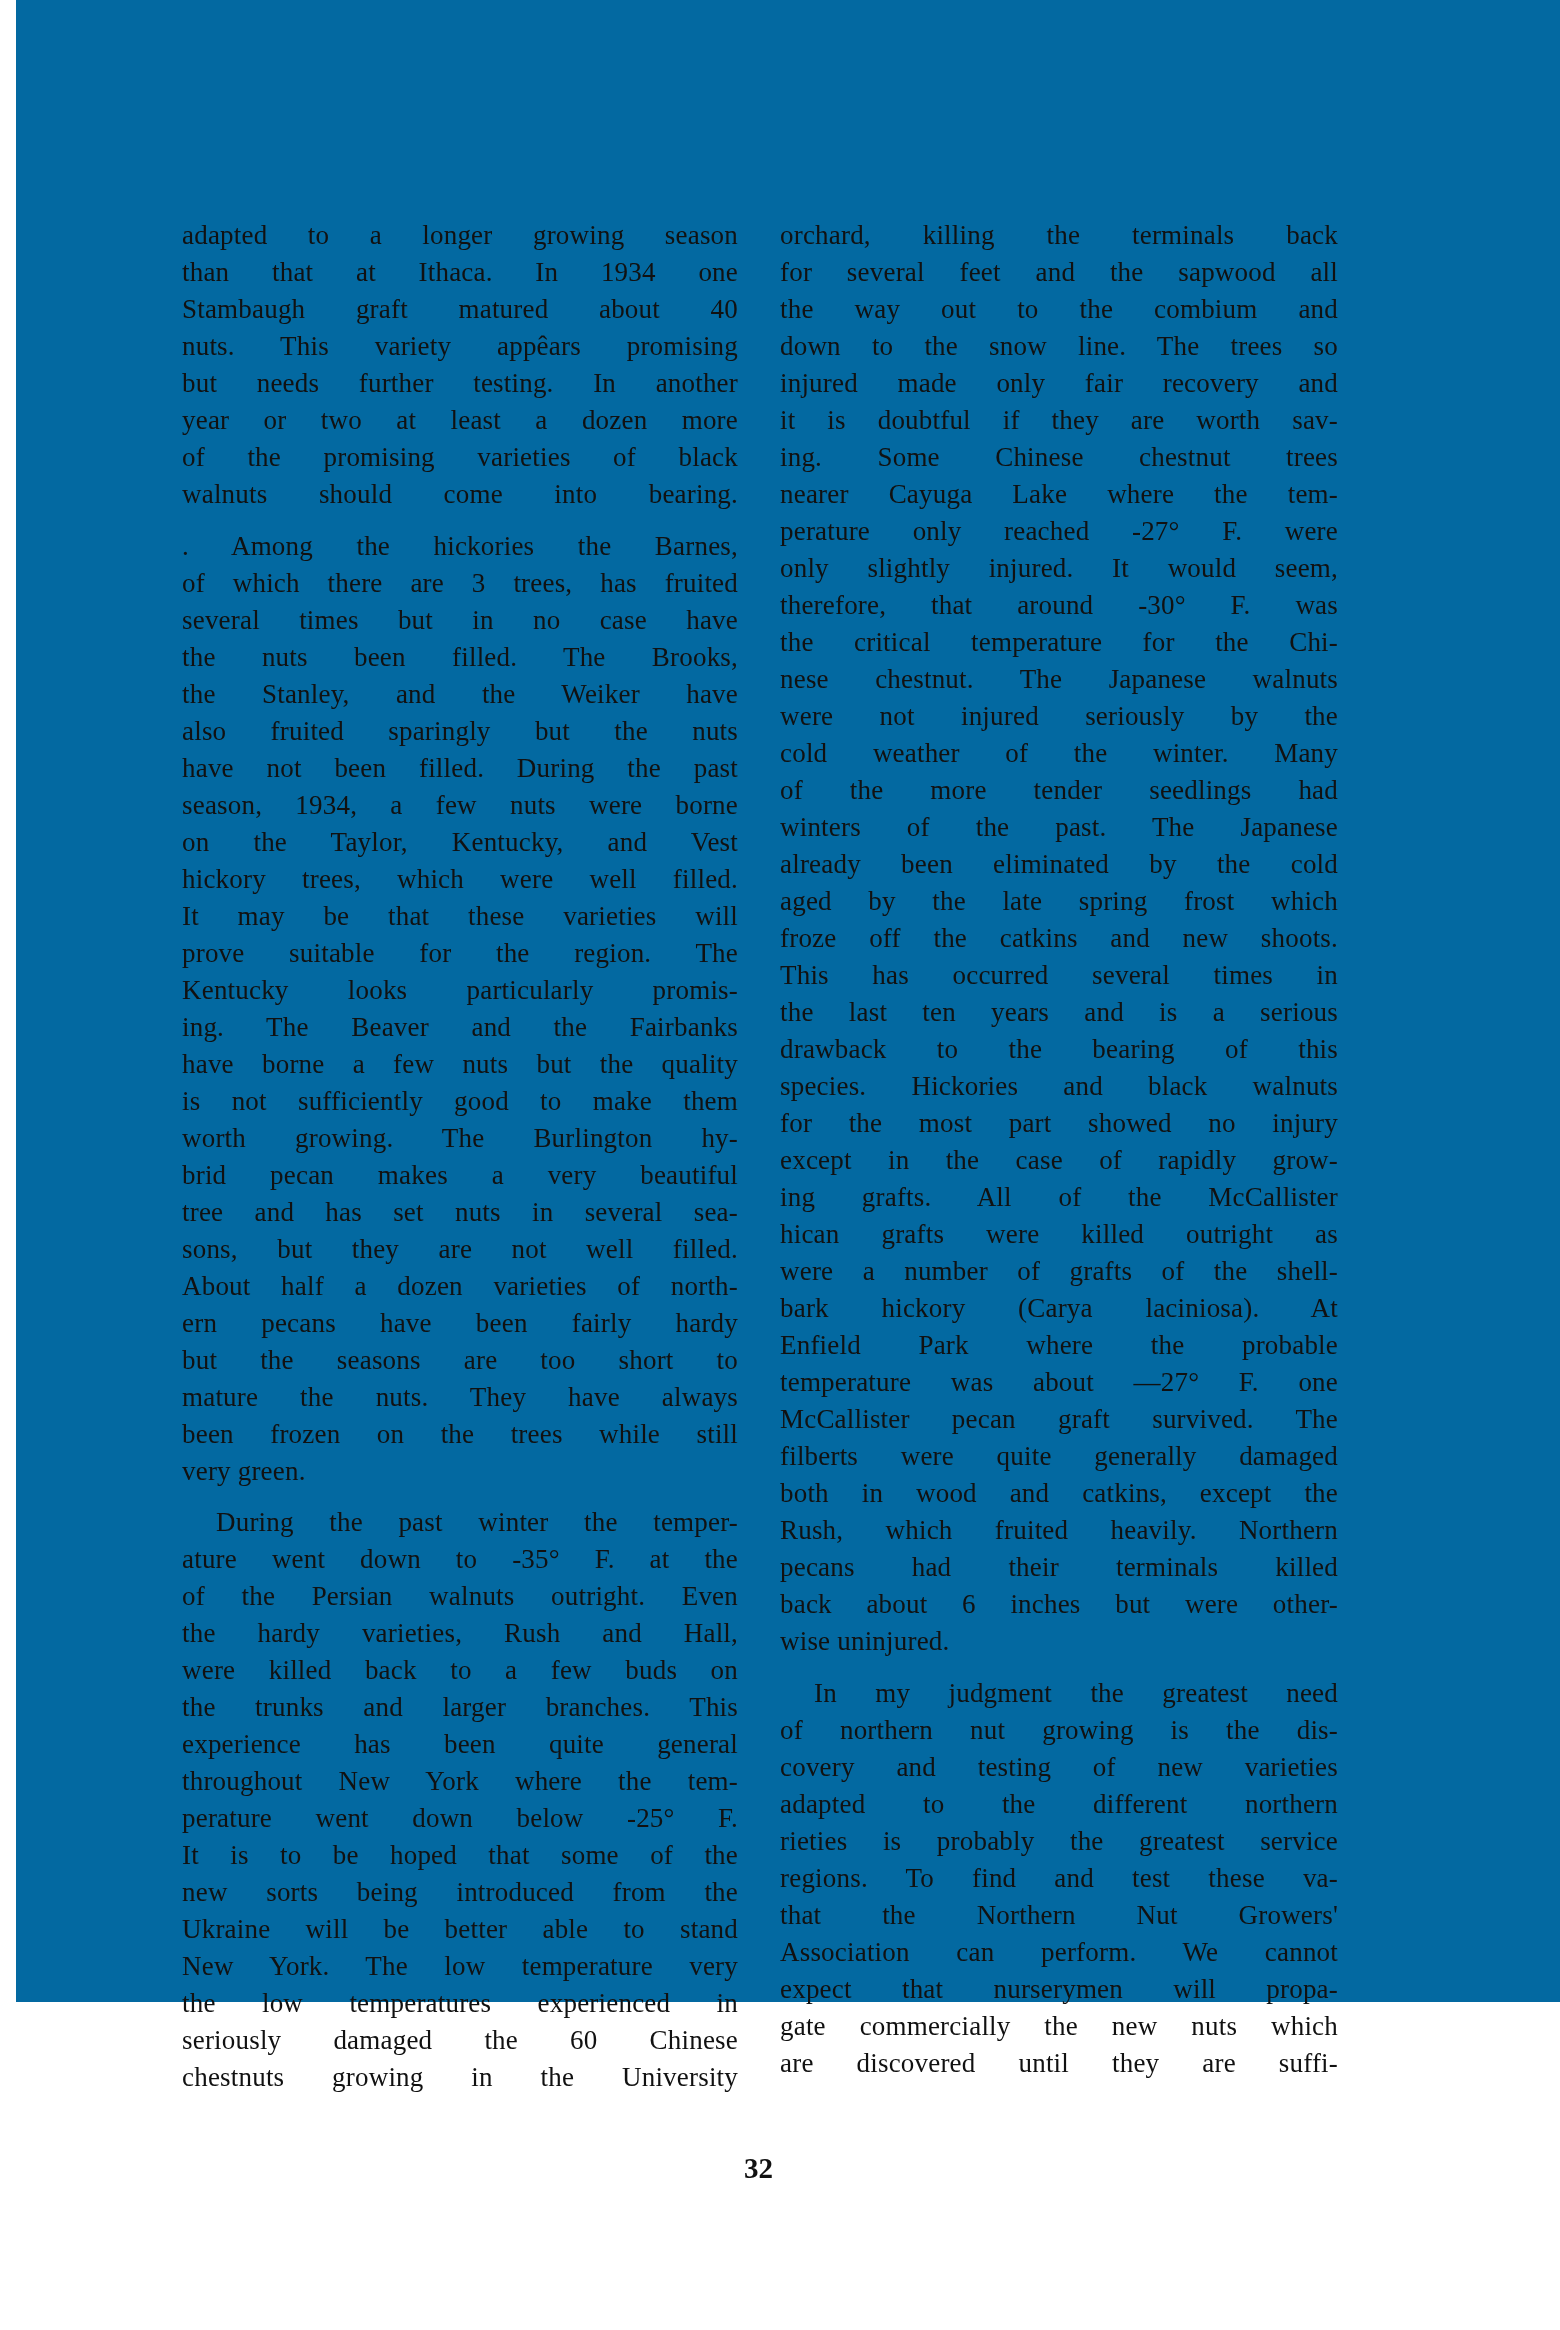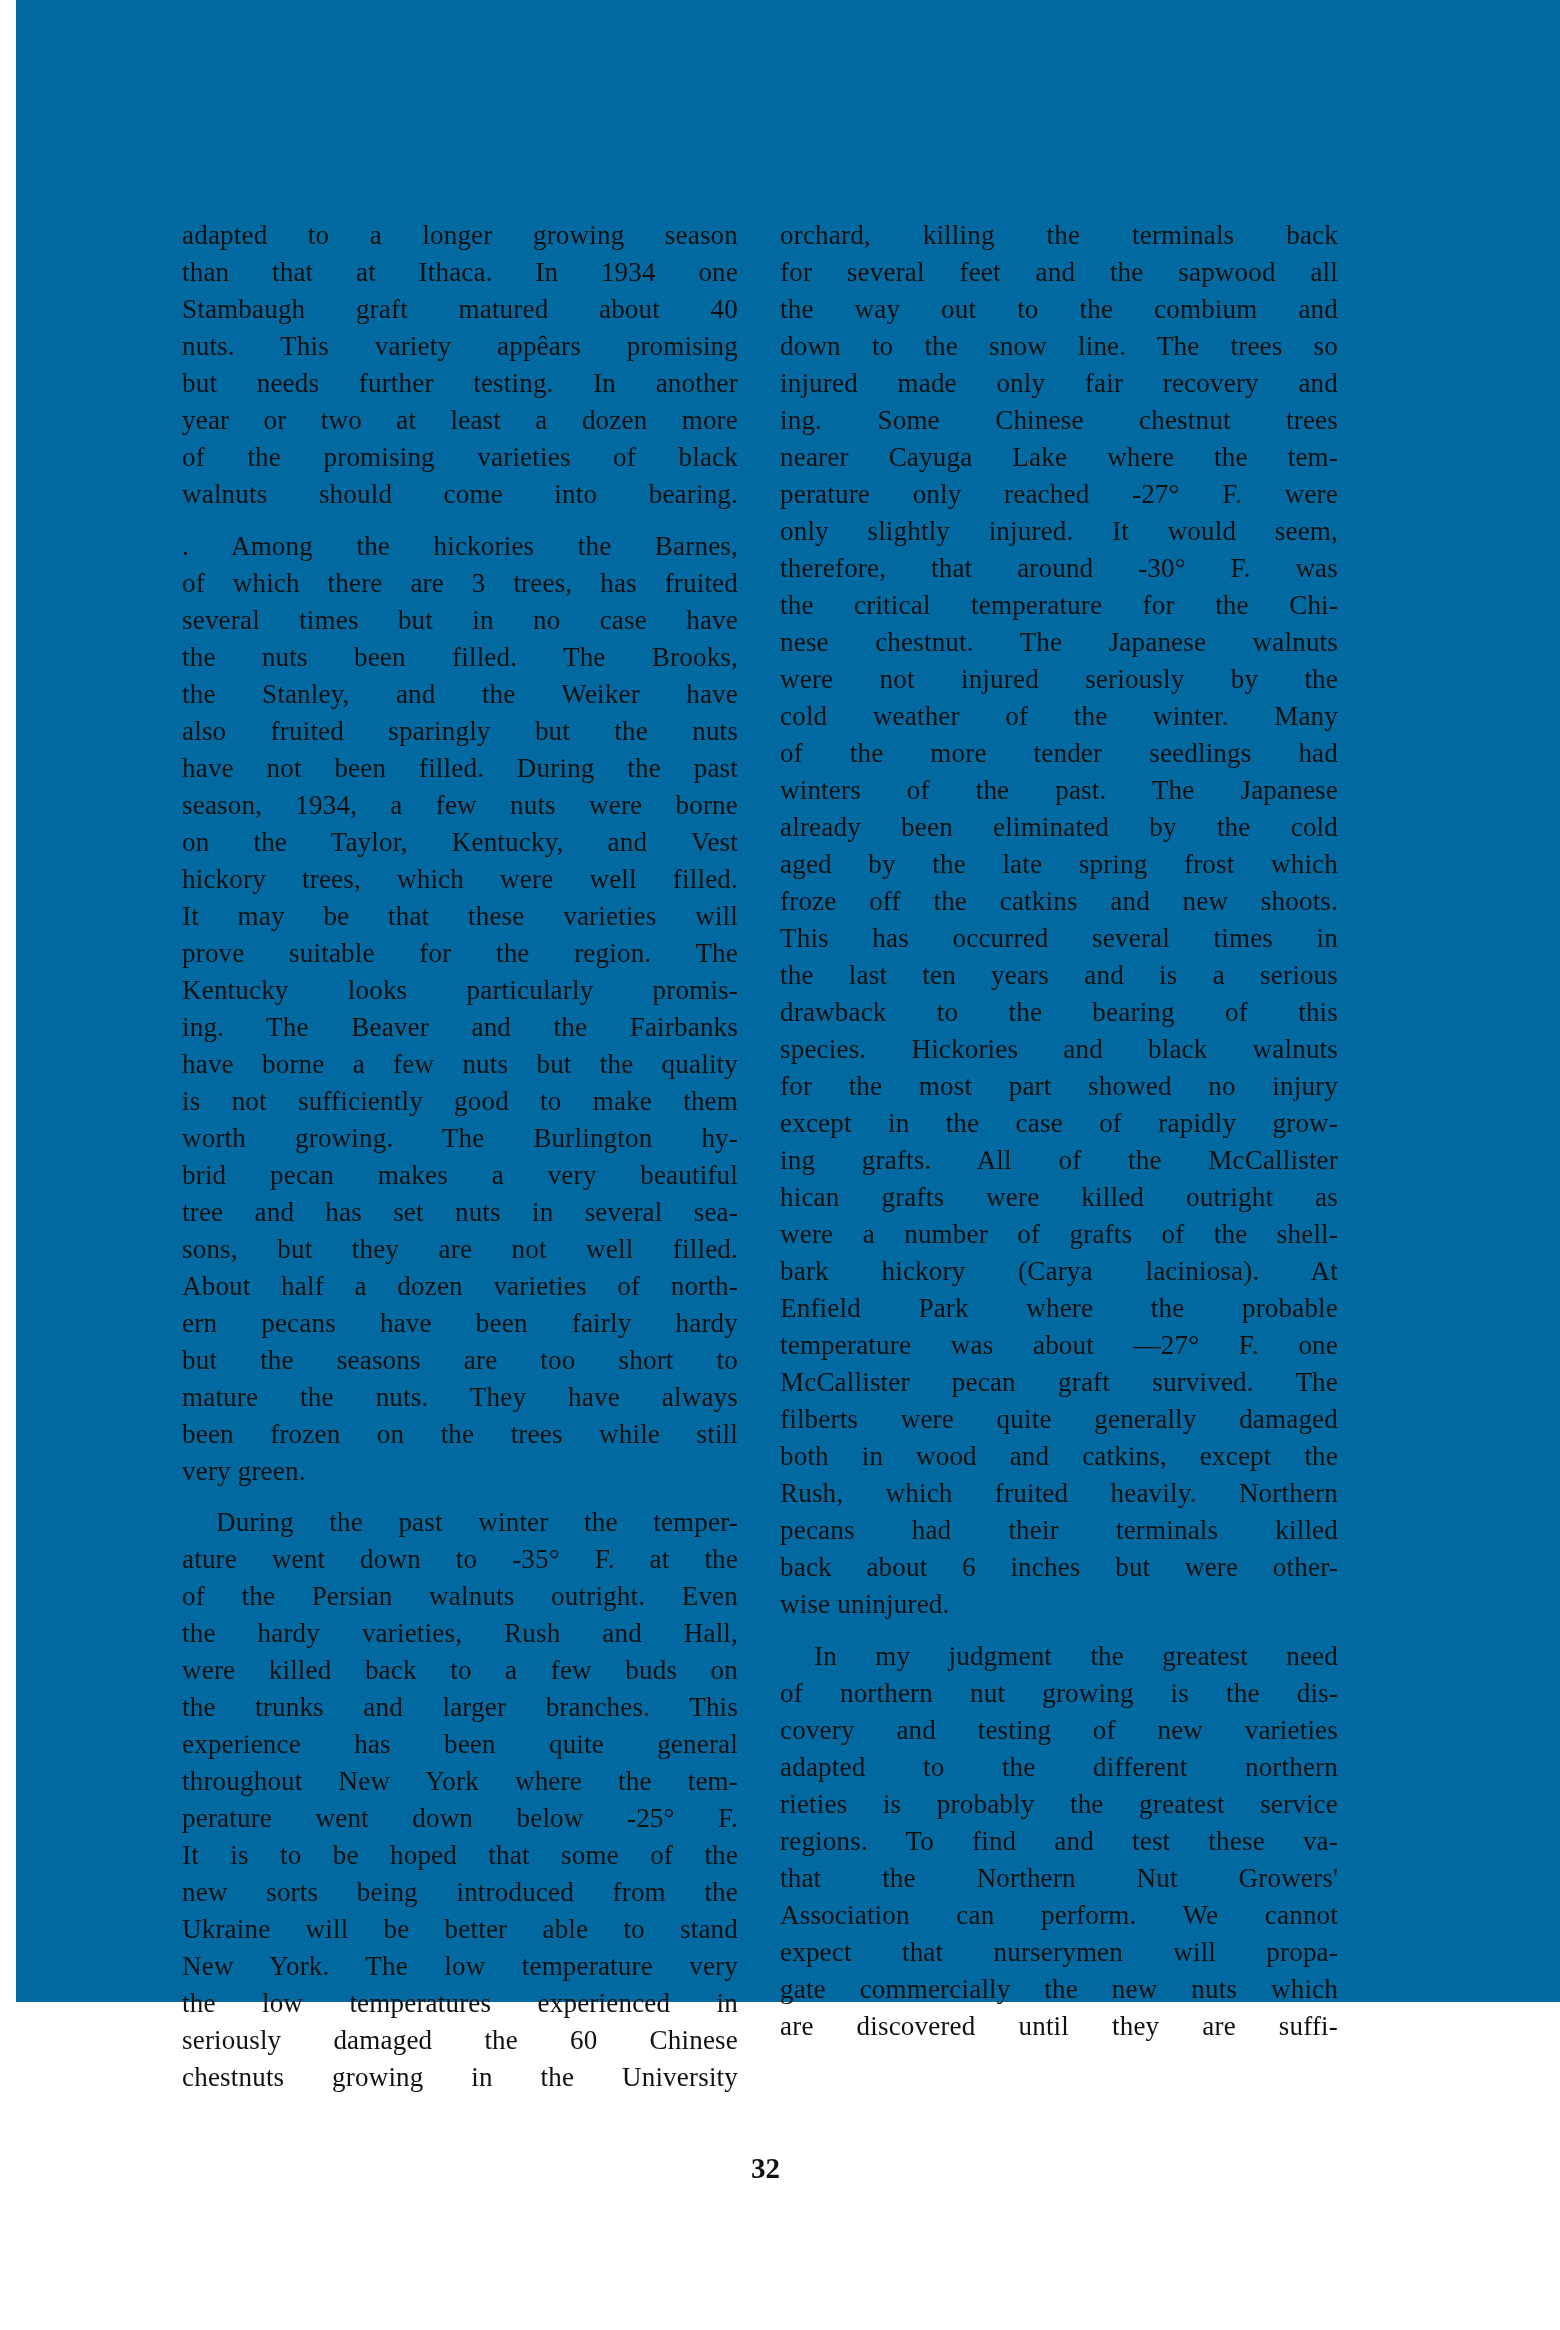--- a/index.html
+++ b/index.html
@@ -47,21 +47,20 @@
   .line.indent {
     padding-left: 34px;
   }
   .page-number {
     position: absolute;
     left: 728px;
     top: 2152px;
     width: 43px;
     font-size: 29px;
     font-weight: bold;
-    text-align: center;
     font-family: "Liberation Serif", "DejaVu Serif", serif;
   }
 </style>
 </head>
 <body>
 
 <div class="page">
 
   <div class="column col-left">
 
@@ -126,20 +125,21 @@
   </div>
 
   <div class="column col-right">
 
     <div class="para">
       <span class="line">orchard, killing the terminals back</span>
       <span class="line">for several feet and the sapwood all</span>
       <span class="line">the way out to the combium and</span>
       <span class="line">down to the snow line. The trees so</span>
       <span class="line">injured made only fair recovery and</span>
+      <span class="line">it is doubtful if they are worth sav-</span>
       <span class="line">ing. Some Chinese chestnut trees</span>
       <span class="line">nearer Cayuga Lake where the tem-</span>
       <span class="line">perature only reached -27° F. were</span>
       <span class="line">only slightly injured. It would seem,</span>
       <span class="line">therefore, that around -30° F. was</span>
       <span class="line">the critical temperature for the Chi-</span>
       <span class="line">nese chestnut. The Japanese walnuts</span>
       <span class="line">were not injured seriously by the</span>
       <span class="line">cold weather of the winter. Many</span>
       <span class="line">of the more tender seedlings had</span>

